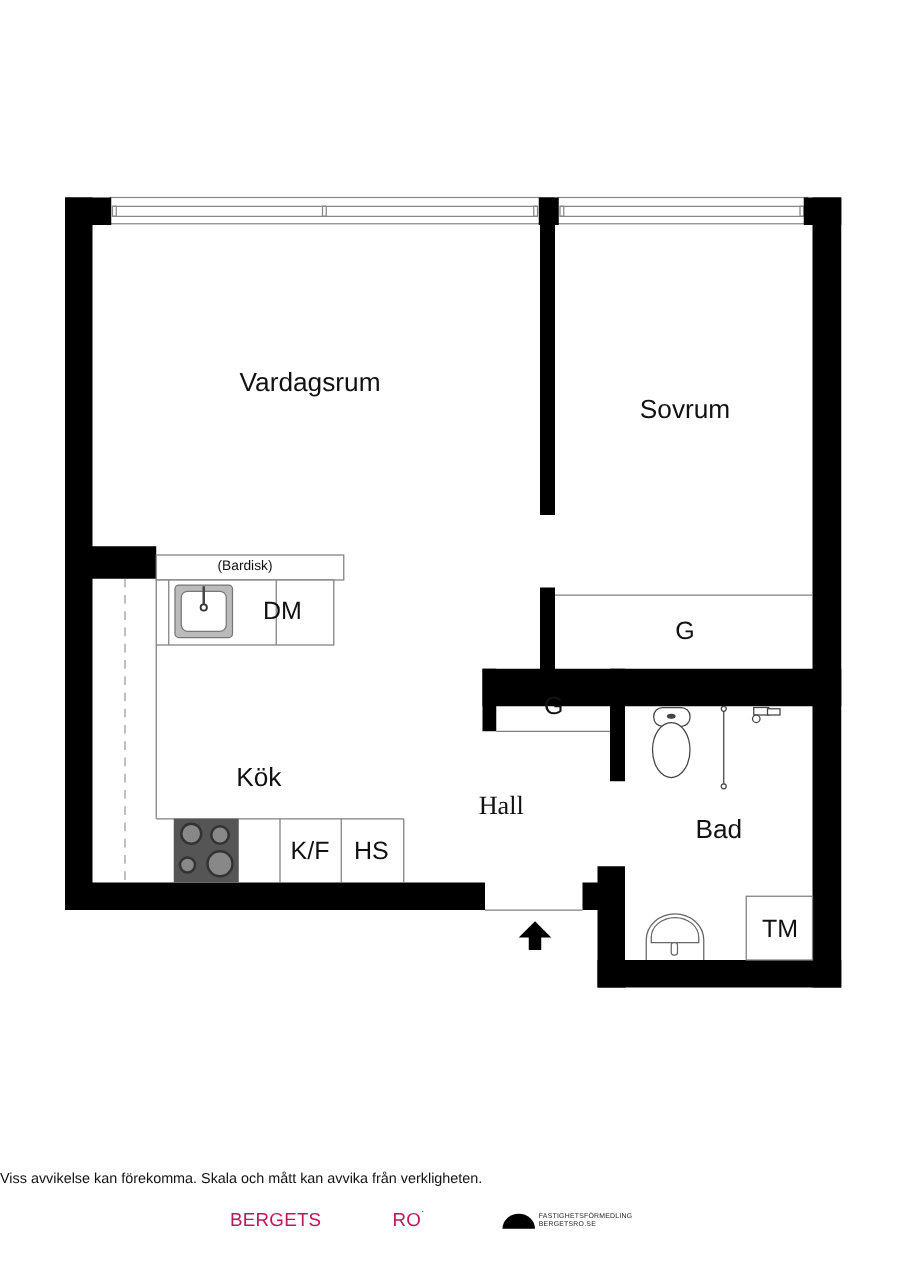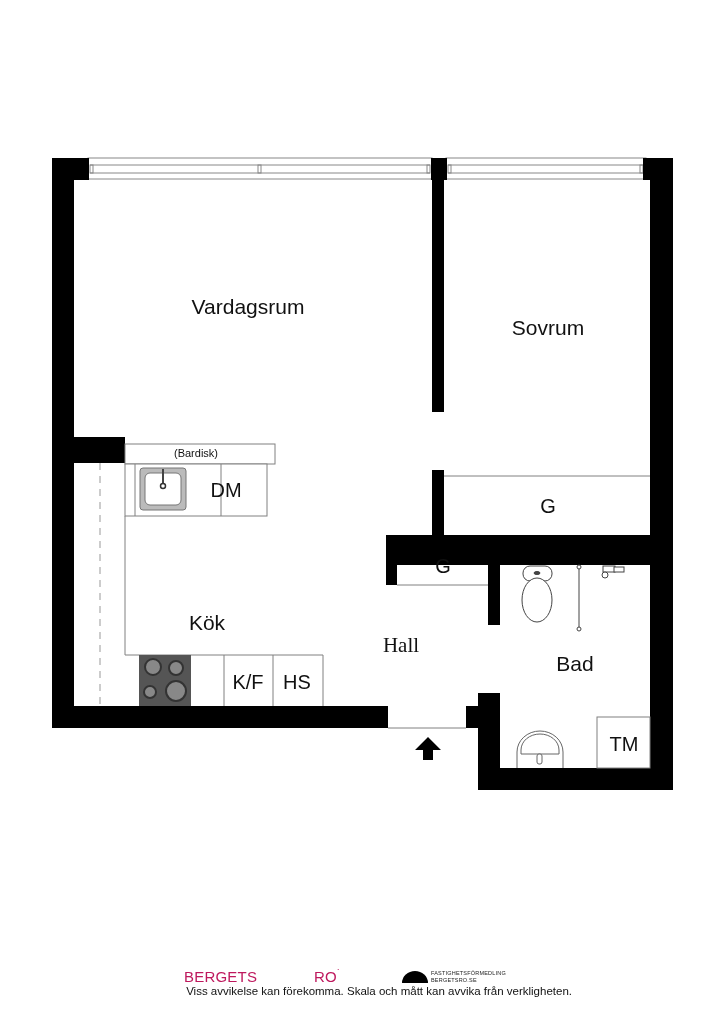--- a/index.html
+++ b/index.html
@@ -2,21 +2,21 @@
 <html><head>
 <meta charset="utf-8">
 <style>
   html, body { margin: 0; padding: 0; background: #ffffff; }
   body { width: 724px; height: 1024px; position: relative; overflow: hidden; font-family: "Liberation Sans", sans-serif; }
   svg.plan { position: absolute; left: 0; top: 0; }
   .lbl { position: absolute; color: #111; white-space: nowrap; transform: translate(-50%, -50%); font-family: "Liberation Sans", sans-serif; text-align: right; }
   .room { font-size: 21px; }
   .fix { font-size: 20px; }
   .small { font-size: 11px; }
-  .disclaimer { position: absolute; left: 0; width: 572px; top: 985px; text-align: right; font-size: 11.5px; color: #111; }
+  .disclaimer { position: absolute; left: 0; width: 572px; top: 937px; text-align: left; font-size: 11.5px; color: #111; }
   .logo-text { position: absolute; font-size: 15px; color: #be185d; letter-spacing: 0.2px; }
   .logo-small { position: absolute; font-size: 5.5px; line-height: 6.5px; color: #222; letter-spacing: 0.2px; }
 </style>
 </head>
 <body>
 
 <svg class="plan" width="724" height="1024" viewBox="0 0 724 1024" xmlns="http://www.w3.org/2000/svg">
 
   <g fill="none" stroke="#888" stroke-width="1">
     <rect x="88" y="158" width="344" height="21" fill="#fff"></rect>

